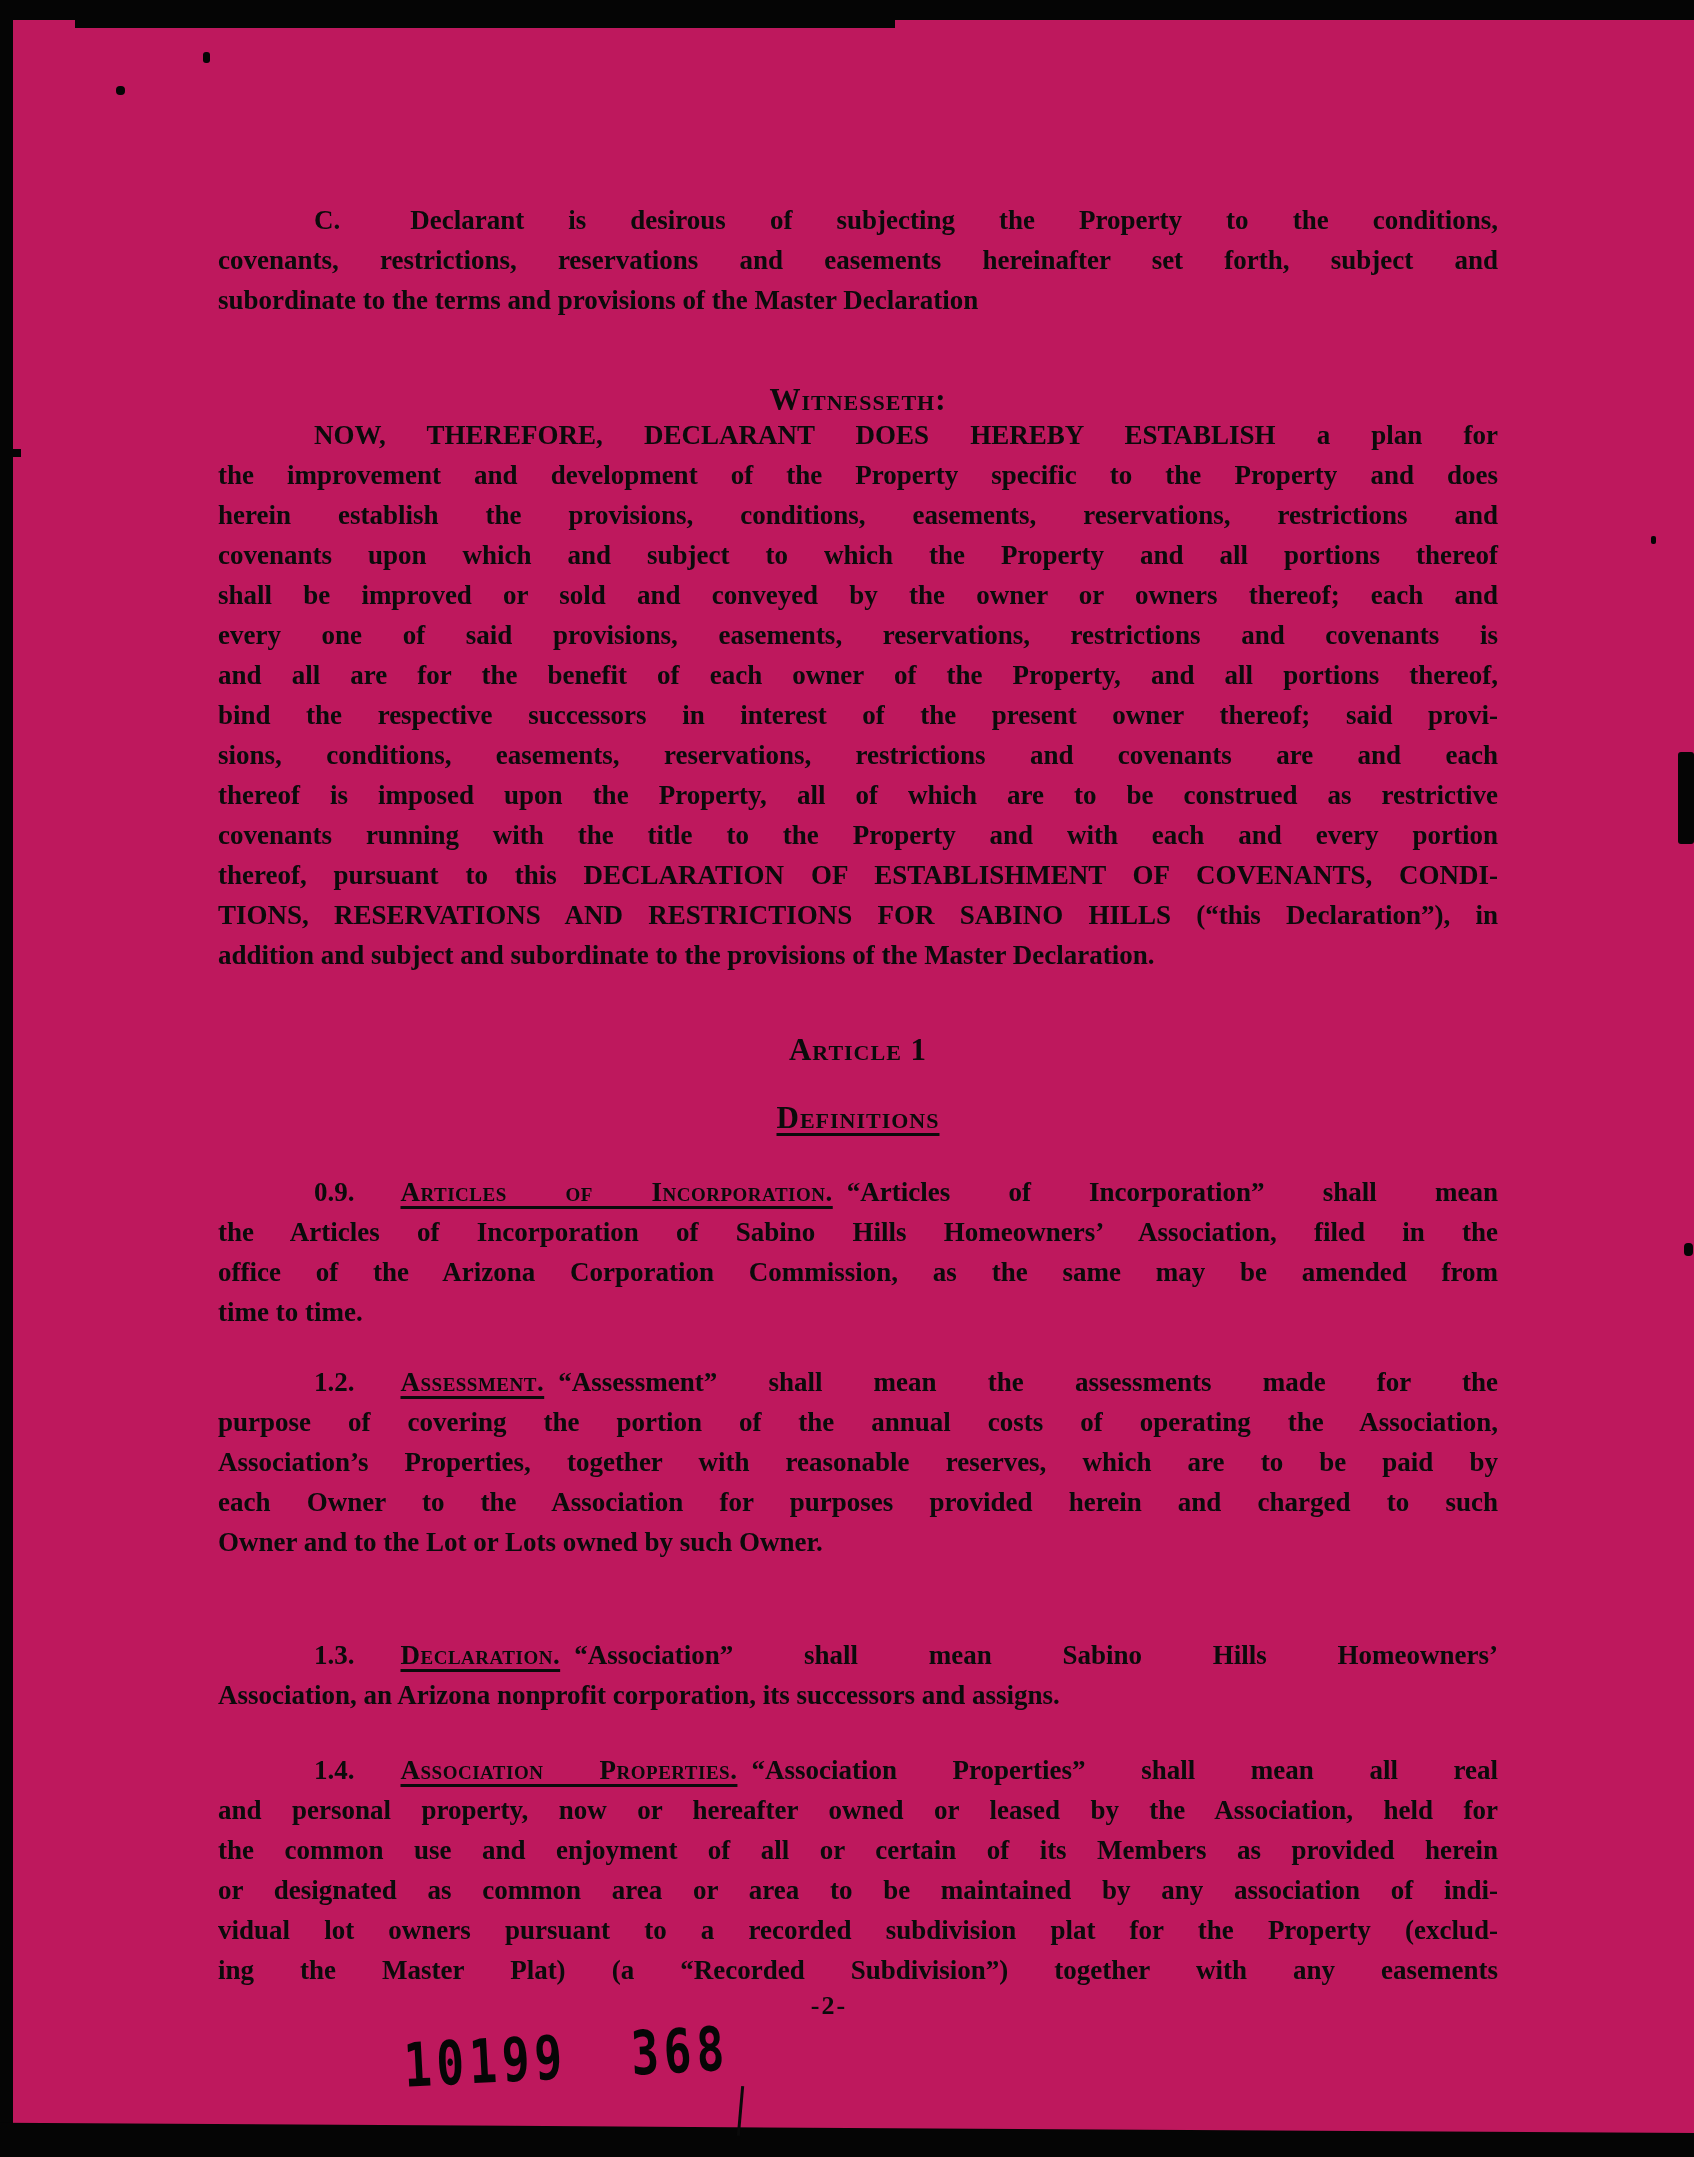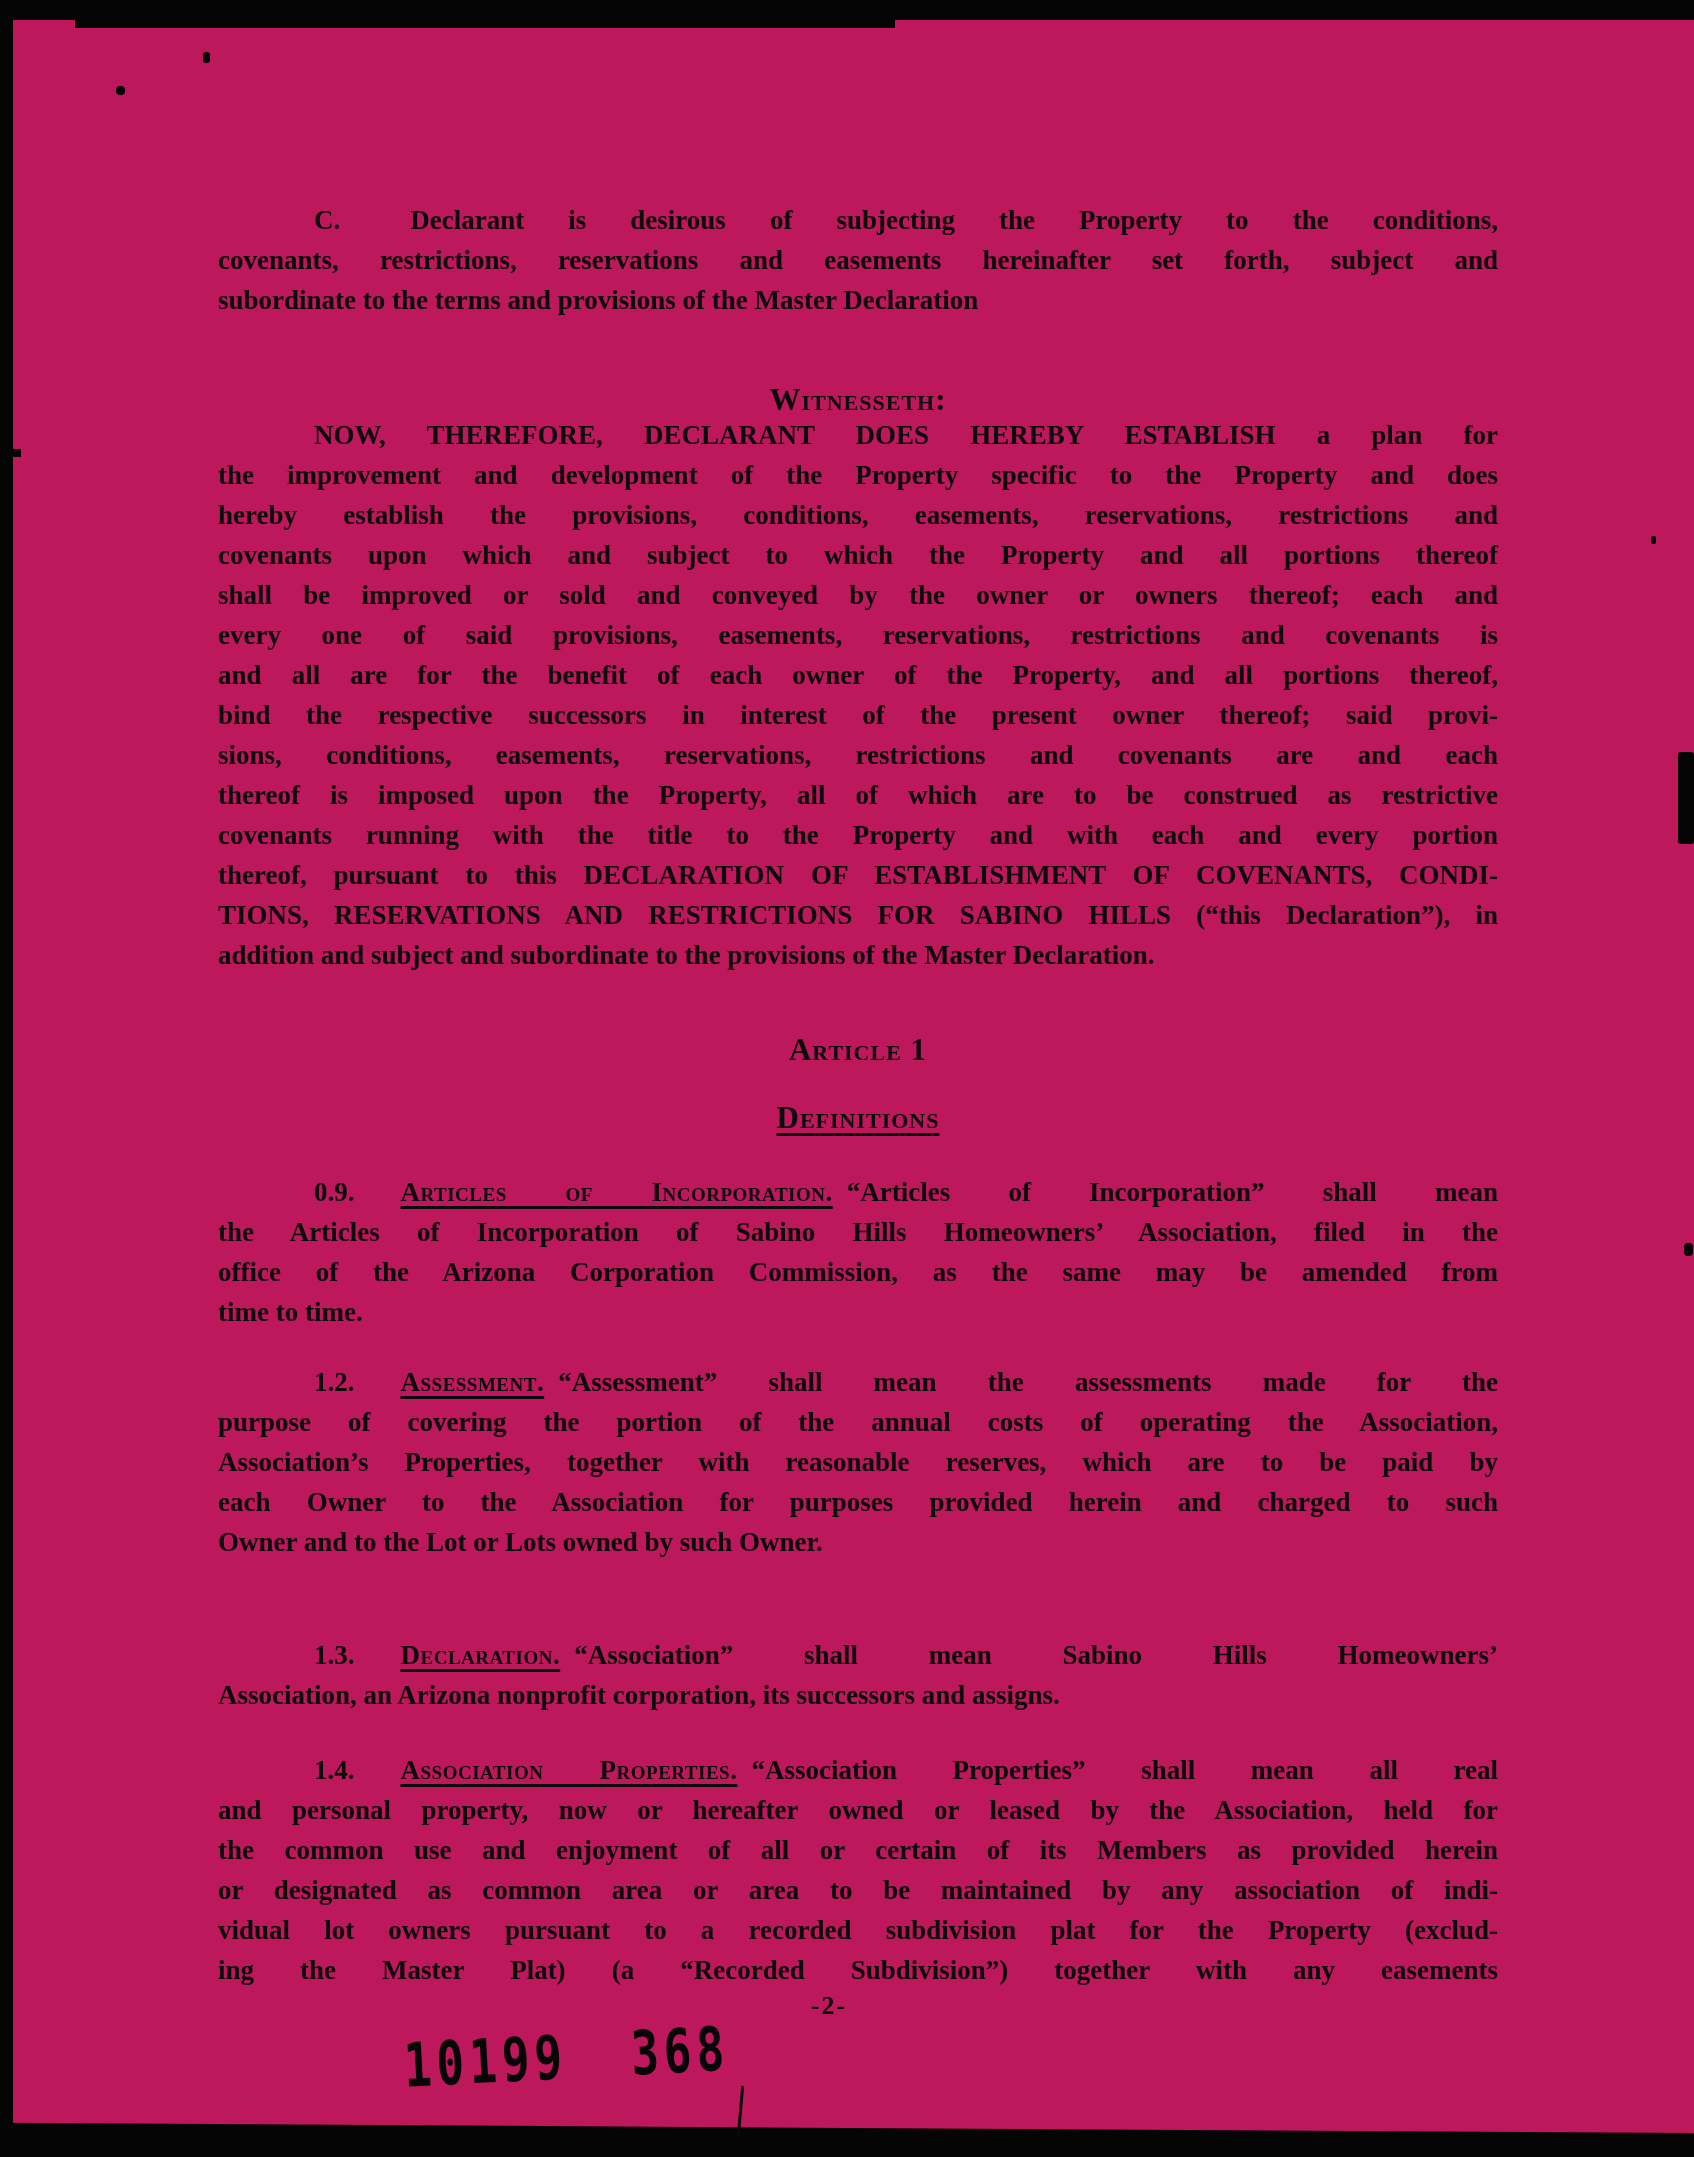--- a/index.html
+++ b/index.html
@@ -75,21 +75,21 @@
         <div class="tline">subordinate to the terms and provisions of the Master Declaration</div>
       </div>
   </div>
 
   <div class="heading" style="top:353px;margin-top:29px;"><span>Witnesseth:</span></div>
 
   <div class="block" style="top:415px;">
     <div class="last-left indent-first">
         <div class="tline">NOW, THEREFORE, DECLARANT DOES HEREBY ESTABLISH a plan for</div>
         <div class="tline">the improvement and development of the Property specific to the Property and does</div>
-        <div class="tline">hereby establish the provisions, conditions, easements, reservations, restrictions and</div>
+        <div class="tline">herein establish the provisions, conditions, easements, reservations, restrictions and</div>
         <div class="tline">covenants upon which and subject to which the Property and all portions thereof</div>
         <div class="tline">shall be improved or sold and conveyed by the owner or owners thereof; each and</div>
         <div class="tline">every one of said provisions, easements, reservations, restrictions and covenants is</div>
         <div class="tline">and all are for the benefit of each owner of the Property, and all portions thereof,</div>
         <div class="tline">bind the respective successors in interest of the present owner thereof; said provi-</div>
         <div class="tline">sions, conditions, easements, reservations, restrictions and covenants are and each</div>
         <div class="tline">thereof is imposed upon the Property, all of which are to be construed as restrictive</div>
         <div class="tline">covenants running with the title to the Property and with each and every portion</div>
         <div class="tline">thereof, pursuant to this DECLARATION OF ESTABLISHMENT OF COVENANTS, CONDI-</div>
         <div class="tline">TIONS, RESERVATIONS AND RESTRICTIONS FOR SABINO HILLS (“this Declaration”), in</div>

